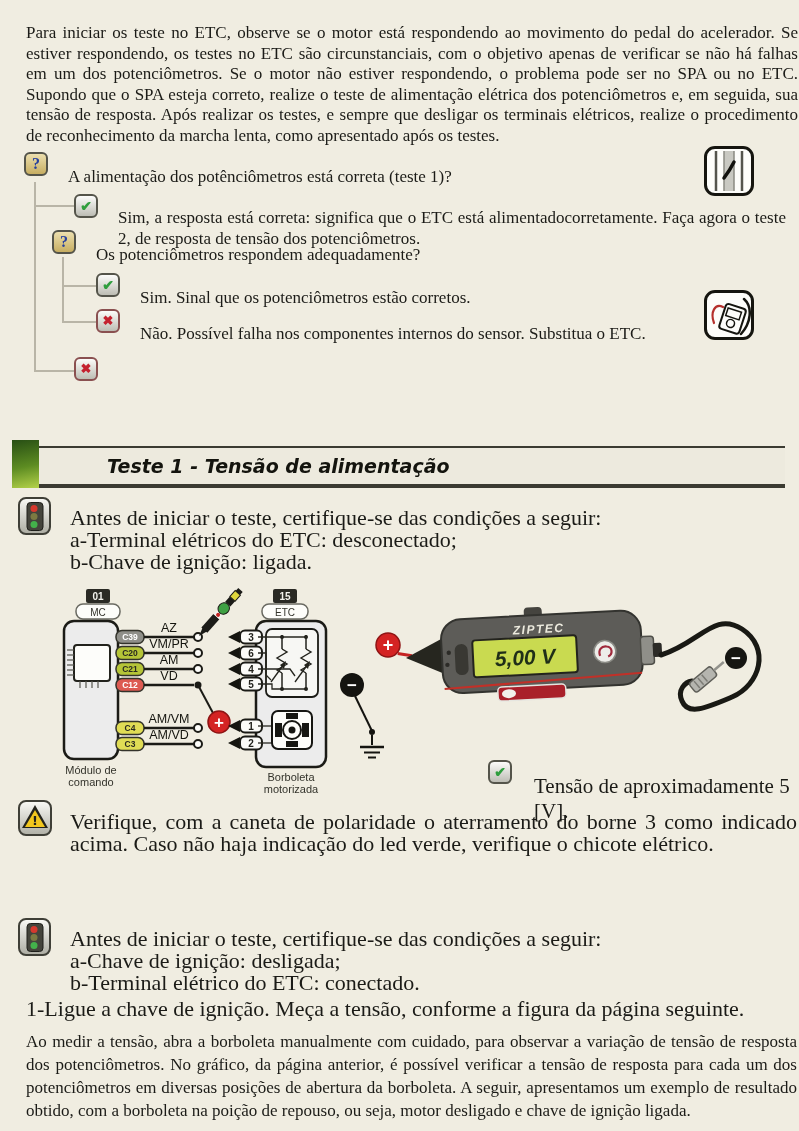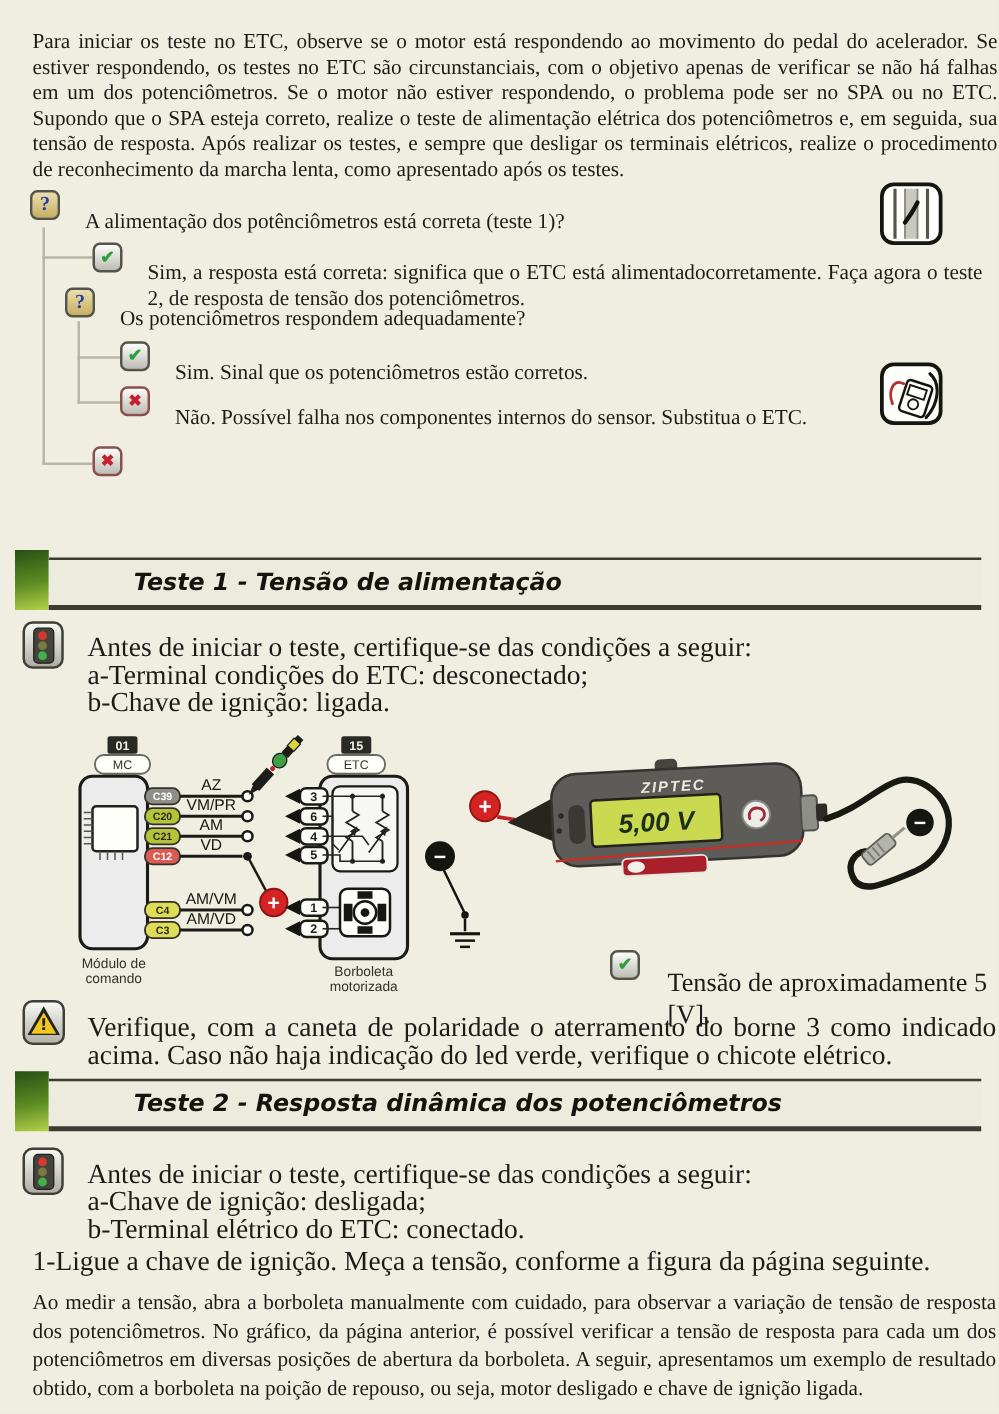--- a/index.html
+++ b/index.html
@@ -129,21 +129,21 @@
   </div>
 
   <div class="cond-icon" style="left:18px;top:497px;">
     <div class="tl-body">
       <div class="tl-lamp tl-red"></div>
       <div class="tl-lamp tl-mid"></div>
       <div class="tl-lamp tl-grn"></div>
     </div>
   </div>
   <p class="abs cond-line" style="left:58px;top:495px;width:700px;">Antes de iniciar o teste, certifique-se das condições a seguir:</p>
-  <p class="abs cond-line" style="left:58px;top:517px;width:700px;">a-Terminal condições do ETC: desconectado;</p>
+  <p class="abs cond-line" style="left:58px;top:517px;width:700px;">a-Terminal elétricos do ETC: desconectado;</p>
   <p class="abs cond-line" style="left:58px;top:539px;width:700px;">b-Chave de ignição: ligada.</p>
 
   <svg class="abs" style="left:0;top:585px;" width="799" height="215" viewBox="0 0 799 215">
 
     <g>
       <rect x="86" y="4" width="24" height="14" rx="2" fill="#2a2a24"></rect>
       <text x="98" y="15" text-anchor="middle" font-size="10" font-weight="bold" fill="#f2f2ec">01</text>
       <rect x="76" y="19" width="44" height="15" rx="7" fill="#fdfdfa" stroke="#6a6a62" stroke-width="1.5"></rect>
       <text x="98" y="30.5" text-anchor="middle" font-size="10" fill="#33332b">MC</text>
     </g>
@@ -348,26 +348,20 @@
   </div>
   <p class="abs result-label" style="left:522px;top:762px;width:260px;">Tensão de aproximadamente 5 [V].</p>
 
   <div class="warn-icon" style="left:18px;top:800px;">
     <div class="tri-outer"></div>
     <div class="tri-inner"></div>
     <div class="warn-ex">!</div>
   </div>
   <p class="abs cond-line justify" style="left:58px;top:799px;width:727px;">Verifique, com a caneta de polaridade o aterramento do borne 3 como indicado acima. Caso não haja indicação do led verde, verifique o chicote elétrico.</p>
 
-  <div class="abs" style="left:0;top:857px;width:799px;height:48px;">
-    <div class="sec-green"></div>
-    <div class="sec-bar">
-      <span class="sec-title">Teste 2 - Resposta dinâmica dos potenciômetros</span>
-    </div>
-  </div>
 
   <div class="cond-icon" style="left:18px;top:918px;">
     <div class="tl-body">
       <div class="tl-lamp tl-red"></div>
       <div class="tl-lamp tl-mid"></div>
       <div class="tl-lamp tl-grn"></div>
     </div>
   </div>
   <p class="abs cond-line" style="left:58px;top:916px;width:700px;">Antes de iniciar o teste, certifique-se das condições a seguir:</p>
   <p class="abs cond-line" style="left:58px;top:938px;width:700px;">a-Chave de ignição: desligada;</p>

